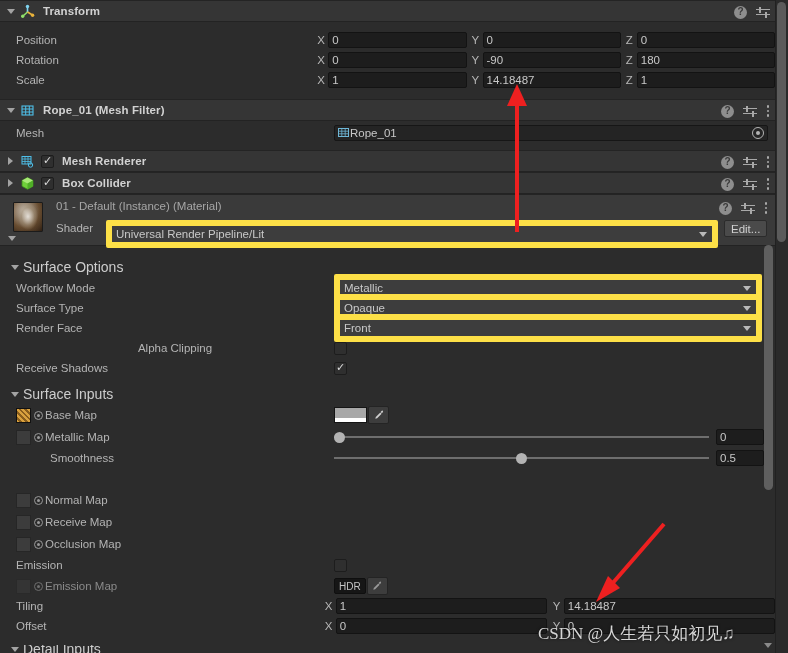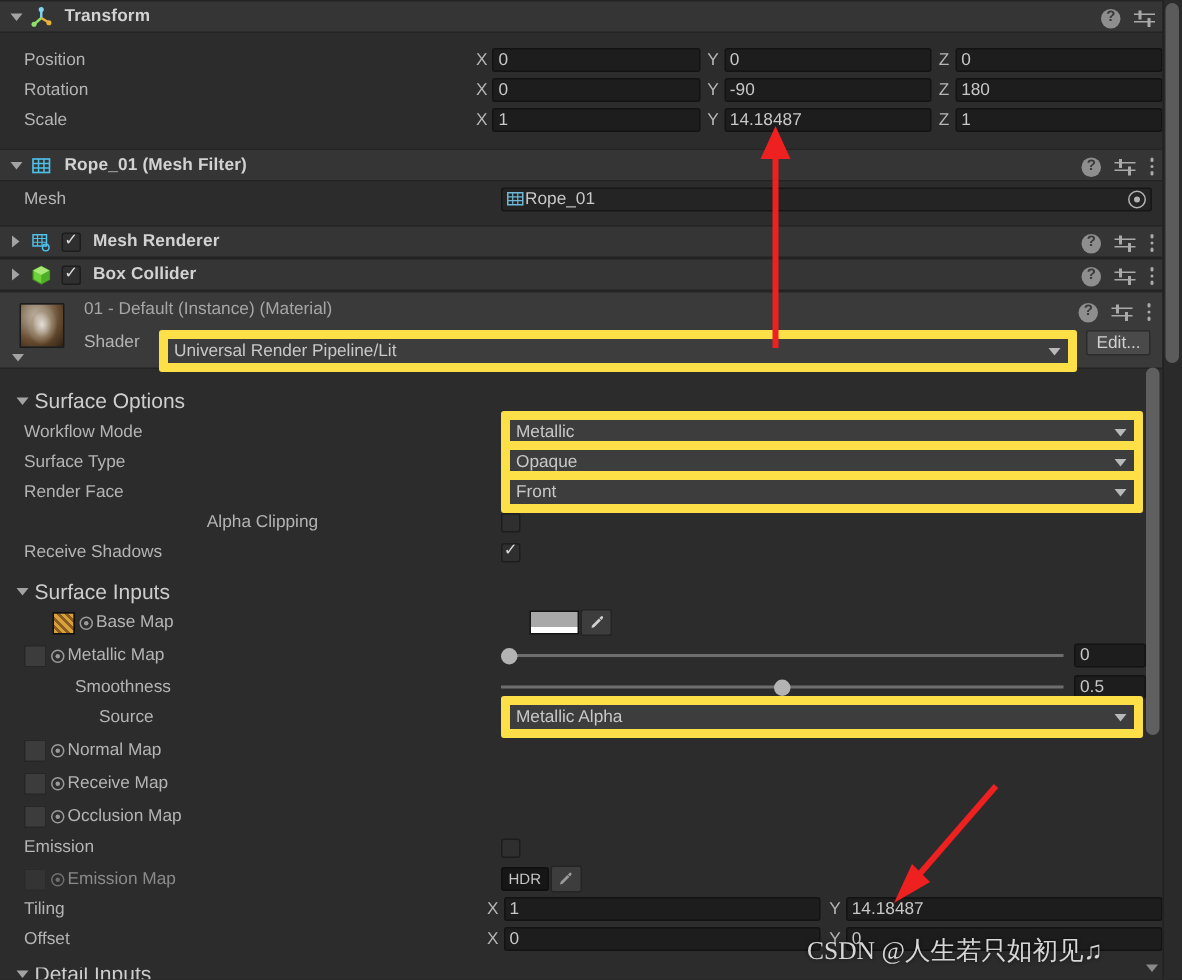--- a/index.html
+++ b/index.html
@@ -407,21 +407,21 @@
     <span class="lbl" style="width:318px;">Receive Shadows</span>
     <span class="cb on"></span>
   </div>
 
   <div style="position:absolute;left:8px;top:386px;display:flex;align-items:center;">
     <span class="foldout"></span>
     <span class="sec-title" style="margin-left:2px;">Surface Inputs</span>
   </div>
 
   <div class="row" style="position:absolute;left:0;top:405px;width:775px;">
-    <span style="display:flex;align-items:center;width:318px;margin-left:19px;">
+    <span style="display:flex;align-items:center;width:318px;">
       <span class="tex-thumb"></span>
       <span class="radio-o"></span>
       <span class="lbl">Base Map</span>
     </span>
     <span class="swatch">
       <span class="c"></span>
         <span class="a"></span>
     </span>
     <span class="eyedrop" style="margin-left:1px;">
       <svg width="12" height="12" viewBox="0 0 12 12">
@@ -446,27 +446,20 @@
 
   <div class="row" style="position:absolute;left:0;top:448px;width:775px;">
     <span class="lbl" style="width:318px;padding-left:34px;">Smoothness</span>
     <span class="slider" style="width:375px;">
       <span class="track"></span>
       <span class="knob" style="left:182px;"></span>
     </span>
     <span class="field" style="width:48px;margin-left:7px;">0.5</span>
   </div>
 
-  <div class="row" style="position:absolute;left:0;top:468px;width:775px;">
-    <span class="lbl" style="width:318px;padding-left:50px;">Source</span>
-    <span class="dropdown" style="width:428px;">
-      <span>Metallic Alpha</span>
-      <span class="arr"></span>
-    </span>
-  </div>
 
   <div class="row" style="position:absolute;left:0;top:490px;width:775px;">
     <span style="display:flex;align-items:center;width:318px;">
       <span class="tex-thumb empty"></span>
       <span class="radio-o"></span>
       <span class="lbl">Normal Map</span>
     </span>
   </div>
 
   <div class="row" style="position:absolute;left:0;top:512px;width:775px;">

